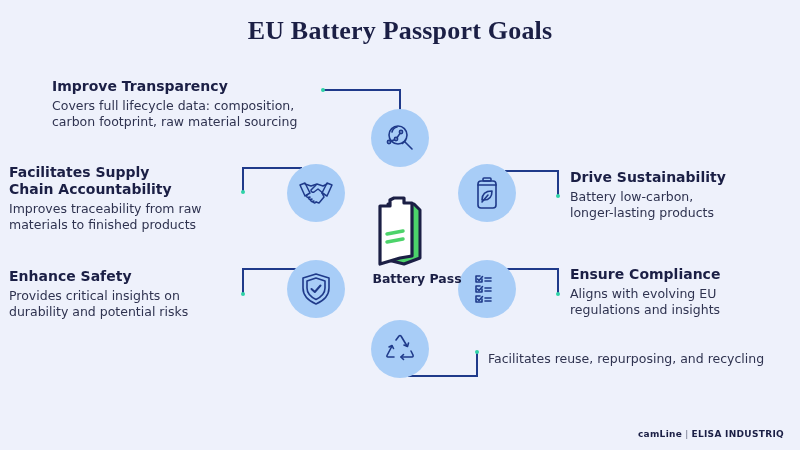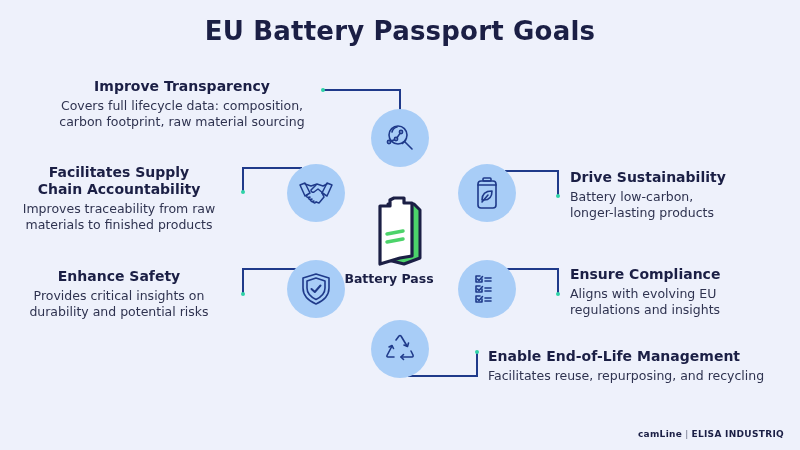--- a/index.html
+++ b/index.html
@@ -4,36 +4,36 @@
 <style>
   html, body { margin:0; padding:0; }
   body {
     width:800px; height:450px; overflow:hidden; position:relative;
     background:#eef1fb;
     font-family:"DejaVu Sans", sans-serif;
     color:#1b1f45;
   }
   .title {
     position:absolute; left:0; top:16px; width:800px; text-align:center;
-    font-size:26px; font-weight:bold; letter-spacing:0.2px; color:#1b1f45;
+    font-size:26px; font-weight:bold; letter-spacing:0.2px; color:#1b1f45;font-family:Liberation Serif, serif;
   }
   .circle {
     position:absolute; width:58px; height:58px; border-radius:50%;
     background:#a8cdf7;
     display:flex; align-items:center; justify-content:center;
   }
   .circle svg { width:36px; height:36px; }
   .goal { position:absolute; }
   .goal .h { font-size:14px; font-weight:bold; color:#1b1f45; line-height:17px; }
   .goal .d { font-size:12.5px; color:#2f3350; line-height:16px; margin-top:3px; }
-  .goal.right-align { text-align:center; }
+  .goal.right-align { text-align:left; }
   .line { position:absolute; background:#1f3a8a; }
   .dot { position:absolute; width:4px; height:4px; border-radius:50%; background:#2ed3a7; }
   .center-label {
-    position:absolute; left:338px; top:271px; width:102px; text-align:center;
+    position:absolute; left:366px; top:271px; width:102px; text-align:center;
     font-size:12.5px; font-weight:bold; color:#1b1f45;
   }
   .brand {
     position:absolute; right:16px; top:429px; font-size:9px; font-weight:bold;
     color:#1b1f45; letter-spacing:0.3px;margin-left:14px;
   }
   .brand .sep { color:#6a6e85; font-weight:normal; padding:0 3px; }
 </style>
 </head>
 <body>
@@ -181,21 +181,20 @@
 
 <div class="goal" style="left:570px; top:266px; width:220px;">
   <div class="h">Ensure Compliance</div>
   <div class="d">
     <div>Aligns with evolving EU</div>
     <div>regulations and insights</div>
   </div>
 </div>
 
 <div class="goal" style="left:488px; top:348px; width:300px;">
-  <div class="h">Enable End-of-Life Management</div>
   <div class="d">
     <div>Facilitates reuse, repurposing, and recycling</div>
   </div>
 </div>
 
 <div class="brand">
   <span>camLine</span><span class="sep">|</span><span>ELISA INDUSTRIQ</span>
 </div>
 
 </body></html>

